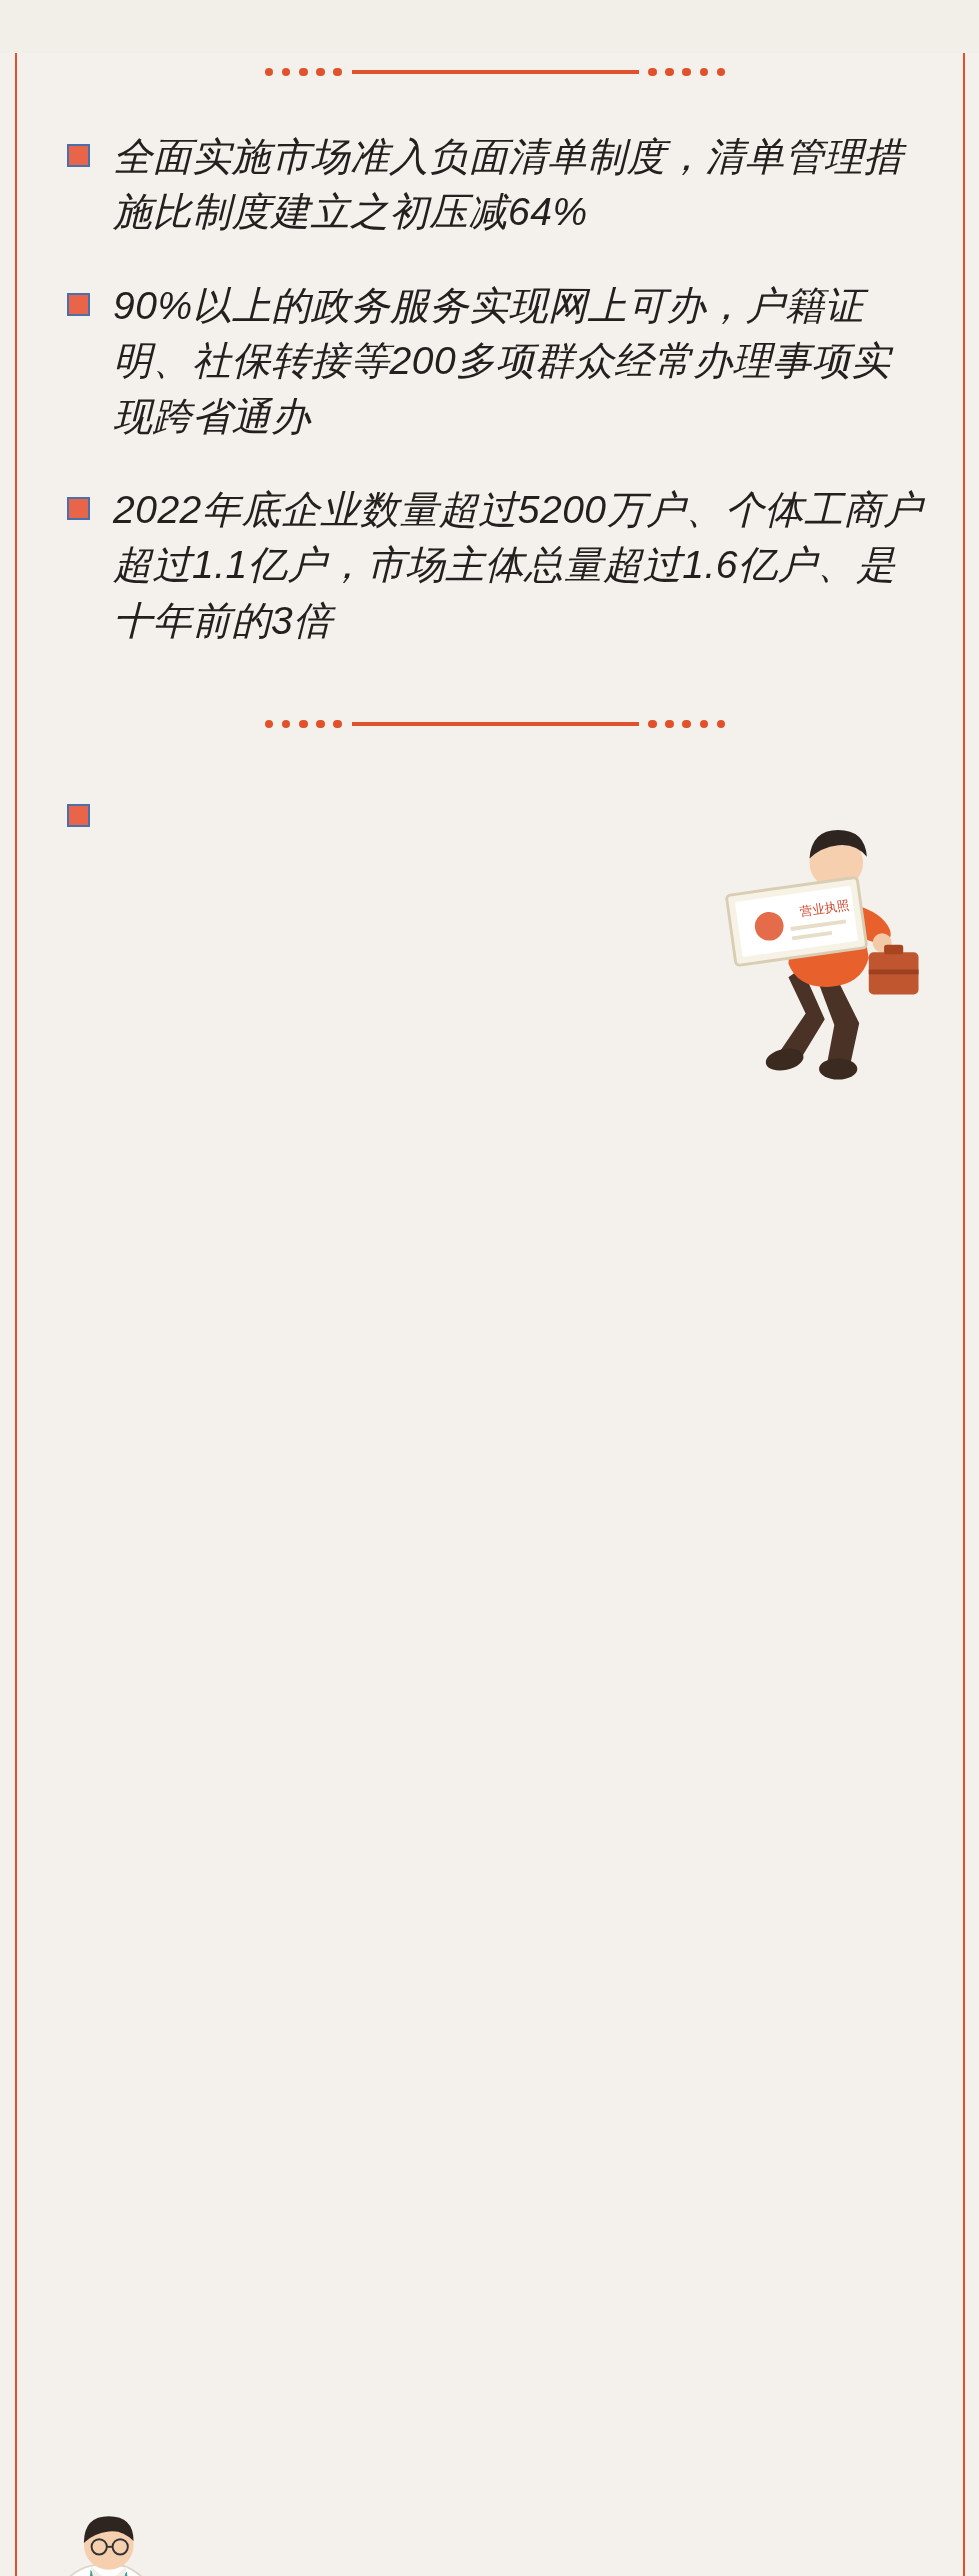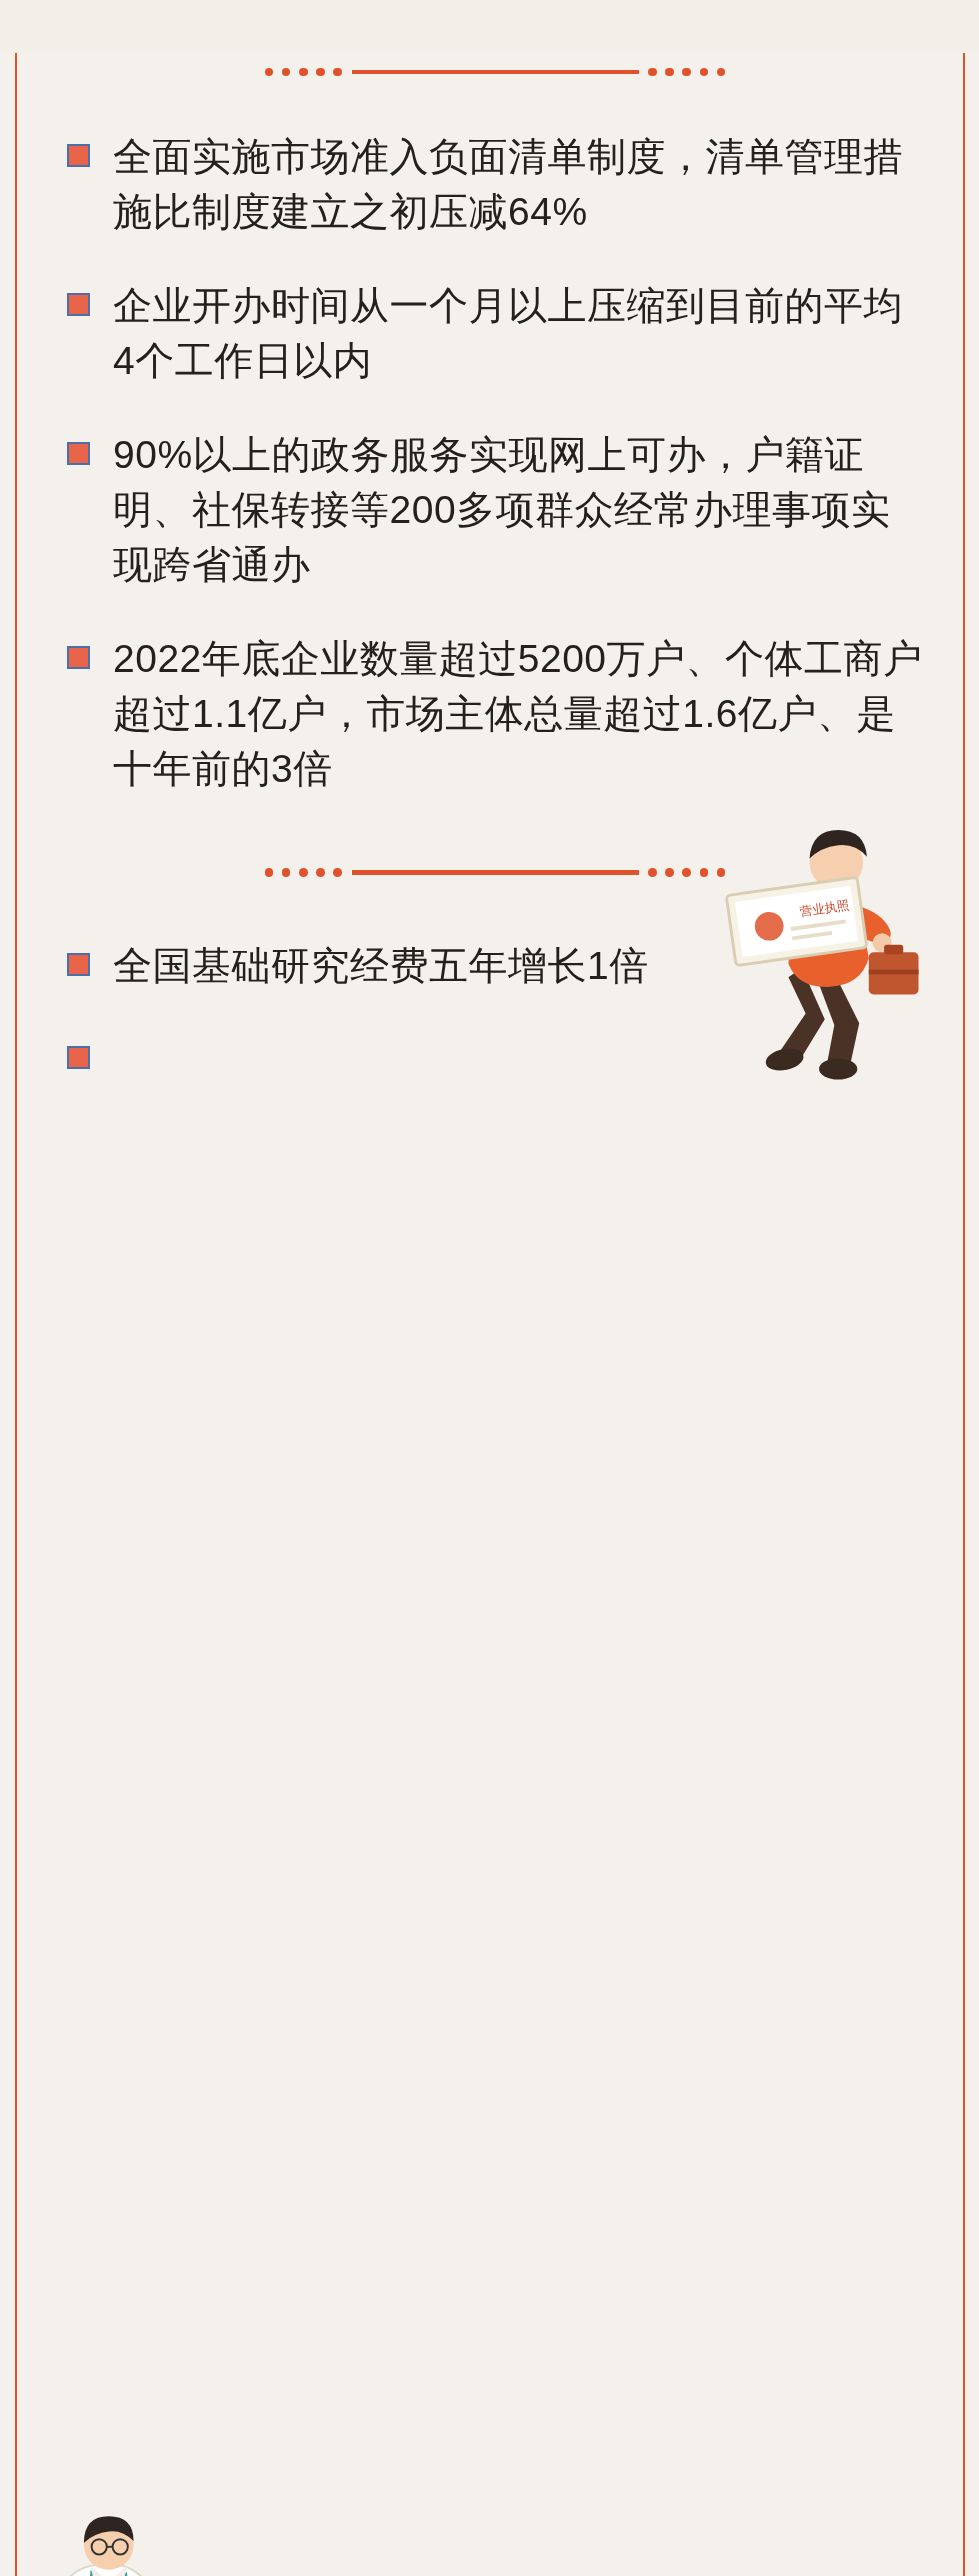--- a/index.html
+++ b/index.html
@@ -66,20 +66,21 @@
   }
 
   .divider-1 { margin-top: 53px; margin-bottom: 38px;}
   .divider-2 { margin-top: 57px; margin-bottom: 46px;}
 
   
   ul.items {
     list-style: none;
     margin: 0;
     padding: 0;
+    font-style: italic;
   }
   ul.items li {
     position: relative;
     padding-left: 46px;
     margin-bottom: 38px;
     font-size: 39px;
     line-height: 1.42;
     color: #23201d;
     letter-spacing: 0.5px;
     font-weight: 500;
@@ -139,21 +140,20 @@
       </span>
     </div>
 
     <ul class="items">
       <li>
         <span class="bullet"></span>
         <span>全面实施市场准入负面清单制度，清单管理措施比制度建立之初压减64%</span>
       </li>
       <li>
         <span class="bullet"></span>
-        <span>企业开办时间从一个月以上压缩到目前的平均4个工作日以内</span>
       </li>
       <li>
         <span class="bullet"></span>
         <span>90%以上的政务服务实现网上可办，户籍证明、社保转接等200多项群众经常办理事项实现跨省通办</span>
       </li>
       <li>
         <span class="bullet"></span>
         <span>2022年底企业数量超过5200万户、个体工商户超过1.1亿户，市场主体总量超过1.6亿户、是十年前的3倍</span>
       </li>
     </ul>
@@ -175,21 +175,20 @@
           <i></i>
       </span>
     </div>
 
     <ul class="items">
       <li>
         <span class="bullet"></span>
       </li>
       <li>
         <span class="bullet"></span>
-        <span>全国基础研究经费五年增长1倍</span>
       </li>
       <li>
         <span class="bullet"></span>
       </li>
     </ul>
   </div>
 
   <svg class="illus illus-man" viewBox="0 0 230 330">
 
     <path d="M96 196 L120 250 L92 296 L70 288 L100 244 L82 206 Z" fill="#4a3226"></path>

